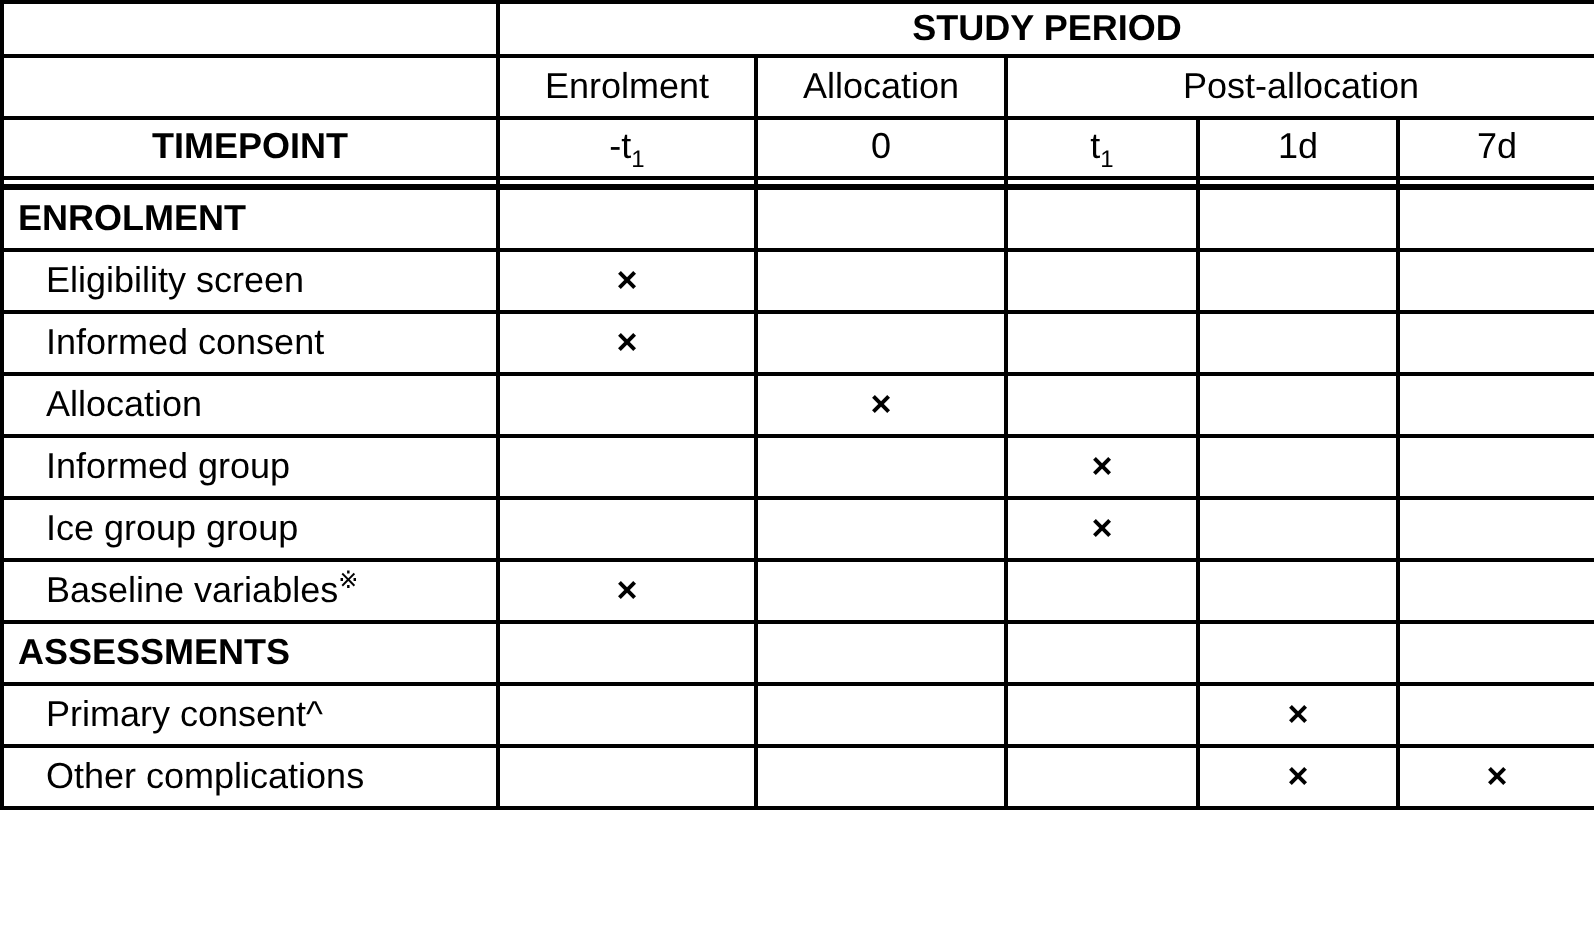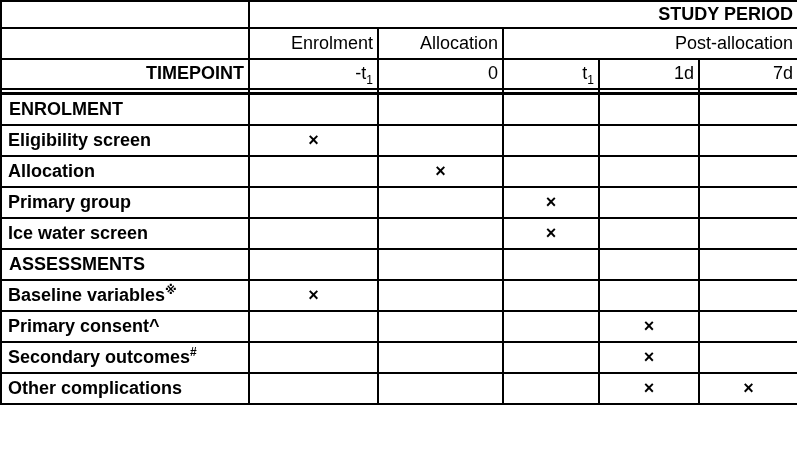--- a/index.html
+++ b/index.html
@@ -29,36 +29,36 @@
     overflow: hidden;
     white-space: nowrap;
     vertical-align: middle;
     background: #ffffff;
   }
   tr.h1 td { height: 25px; }
   tr.h2 td { height: 29px; }
   tr.h3 td { height: 28px; }
   tbody.schedule-body td { height: 29px; }
 
-  .center { text-align: right; margin-top: 46px; }
+  .center { text-align: center; margin-top: 46px; }
   .bold { font-weight: bold; }
 
   td.label-head {
     font-weight: bold;
     padding-left: 7px;
-    text-align: right;
+    text-align: center;
     margin-top: 36px;
   }
   td.row-label.section {
     font-weight: bold;
     padding-left: 7px;
   }
   td.row-label.item {
-    font-weight: bold;
-    padding-left: 6px;
+    font-weight: normal;
+    padding-left: 21px;
   }
   td.mark-cell {
     text-align: center;
     font-weight: bold;
     font-size: 16px;
   }
   sub.tp-sub {
     font-size: 12px;
     line-height: 0;
   }
@@ -127,69 +127,69 @@
         </tr>
         <tr>
           <td class="row-label item">Eligibility screen</td>
           <td class="mark-cell">×</td>
           <td class="mark-cell"></td>
           <td class="mark-cell"></td>
           <td class="mark-cell"></td>
           <td class="mark-cell"></td>
         </tr>
         <tr>
+          <td class="row-label item">Informed consent</td>
+          <td class="mark-cell">×</td>
+          <td class="mark-cell"></td>
+          <td class="mark-cell"></td>
+          <td class="mark-cell"></td>
+          <td class="mark-cell"></td>
+        </tr>
+        <tr>
           <td class="row-label item">Allocation</td>
           <td class="mark-cell"></td>
           <td class="mark-cell">×</td>
           <td class="mark-cell"></td>
           <td class="mark-cell"></td>
           <td class="mark-cell"></td>
         </tr>
         <tr>
-          <td class="row-label item">Primary group</td>
-          <td class="mark-cell"></td>
-          <td class="mark-cell"></td>
-          <td class="mark-cell">×</td>
-          <td class="mark-cell"></td>
-          <td class="mark-cell"></td>
-        </tr>
-        <tr>
-          <td class="row-label item">Ice water screen</td>
-          <td class="mark-cell"></td>
-          <td class="mark-cell"></td>
-          <td class="mark-cell">×</td>
+          <td class="row-label item">Informed group</td>
+          <td class="mark-cell"></td>
+          <td class="mark-cell"></td>
+          <td class="mark-cell">×</td>
+          <td class="mark-cell"></td>
+          <td class="mark-cell"></td>
+        </tr>
+        <tr>
+          <td class="row-label item">Ice group group</td>
+          <td class="mark-cell"></td>
+          <td class="mark-cell"></td>
+          <td class="mark-cell">×</td>
+          <td class="mark-cell"></td>
+          <td class="mark-cell"></td>
+        </tr>
+        <tr>
+          <td class="row-label item">Baseline variables<sup class="fn-sup">※</sup></td>
+          <td class="mark-cell">×</td>
+          <td class="mark-cell"></td>
+          <td class="mark-cell"></td>
           <td class="mark-cell"></td>
           <td class="mark-cell"></td>
         </tr>
         <tr>
           <td class="row-label section">ASSESSMENTS</td>
           <td class="mark-cell"></td>
           <td class="mark-cell"></td>
           <td class="mark-cell"></td>
           <td class="mark-cell"></td>
           <td class="mark-cell"></td>
         </tr>
         <tr>
-          <td class="row-label item">Baseline variables<sup class="fn-sup">※</sup></td>
-          <td class="mark-cell">×</td>
-          <td class="mark-cell"></td>
-          <td class="mark-cell"></td>
-          <td class="mark-cell"></td>
-          <td class="mark-cell"></td>
-        </tr>
-        <tr>
           <td class="row-label item">Primary consent^</td>
-          <td class="mark-cell"></td>
-          <td class="mark-cell"></td>
-          <td class="mark-cell"></td>
-          <td class="mark-cell">×</td>
-          <td class="mark-cell"></td>
-        </tr>
-        <tr>
-          <td class="row-label item">Secondary outcomes<sup class="fn-sup">#</sup></td>
           <td class="mark-cell"></td>
           <td class="mark-cell"></td>
           <td class="mark-cell"></td>
           <td class="mark-cell">×</td>
           <td class="mark-cell"></td>
         </tr>
         <tr>
           <td class="row-label item">Other complications</td>
           <td class="mark-cell"></td>
           <td class="mark-cell"></td>

